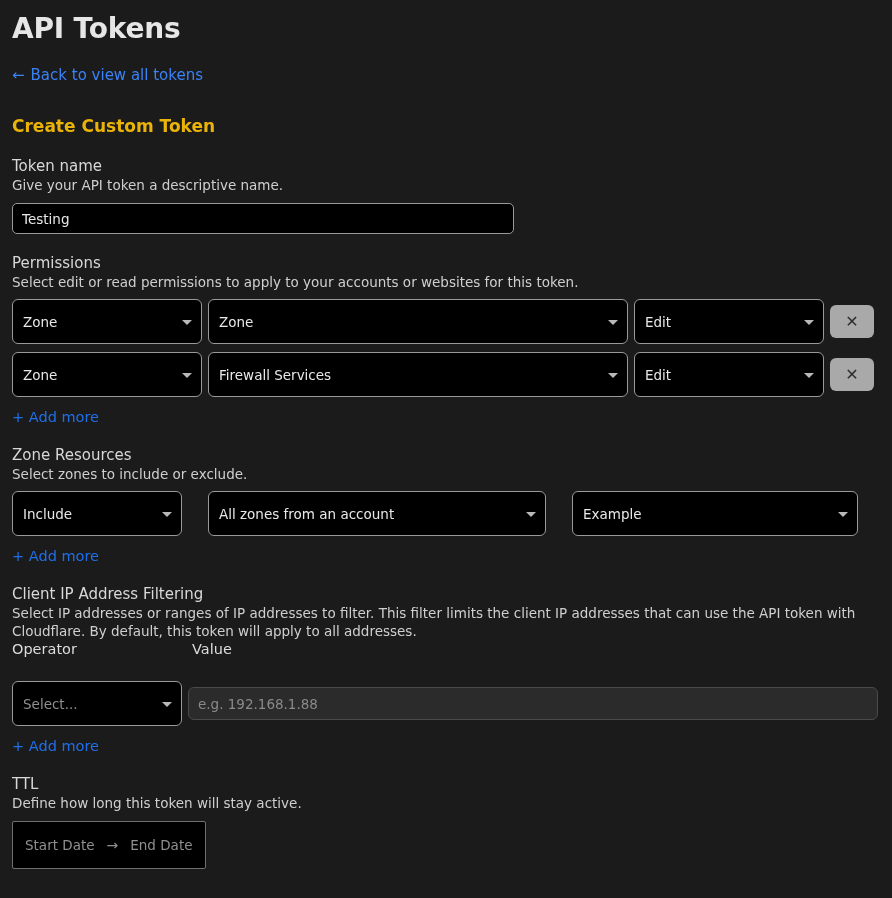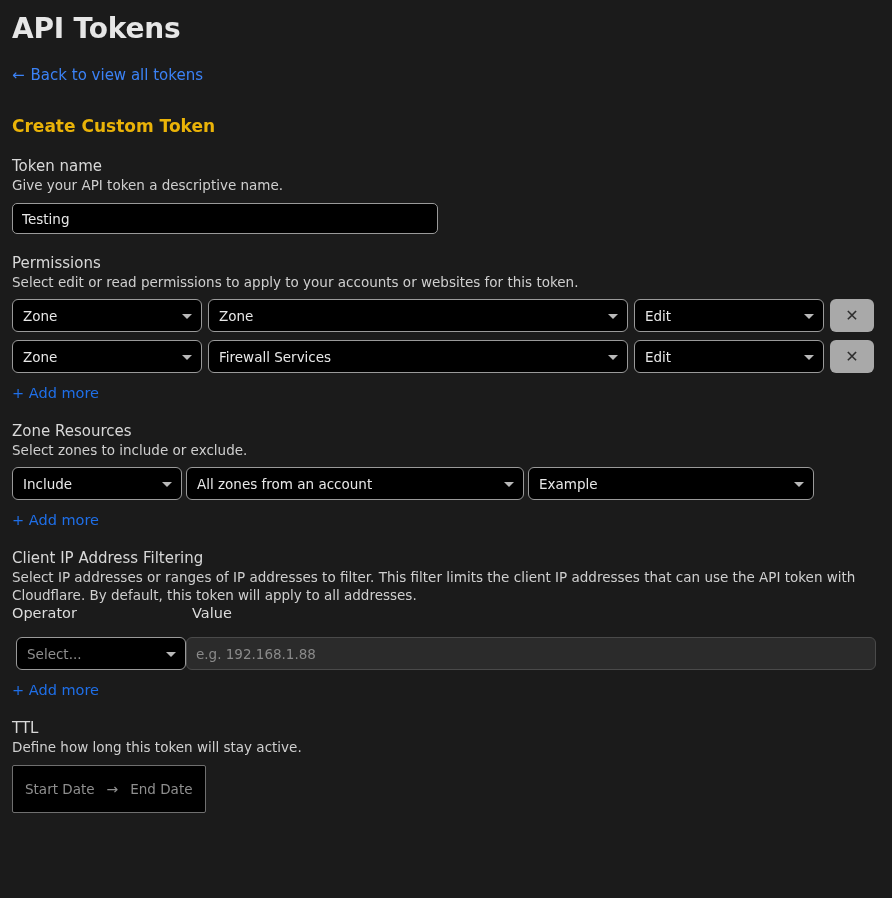--- a/index.html
+++ b/index.html
@@ -31,33 +31,33 @@
   .field-label {
     font-size: 15px; color: #d8d8d8; margin-top: 19px; line-height: 20px;
   }
   .help-text {
     font-size: 13.5px; color: #cfcfcf; line-height: 18px; margin-top: 0;
   }
   .help-text.wide { max-width: 872px; }
 
   
   .text-input {
-    display: block; height: 31px; width: 426px;
+    display: block; height: 31px; width: 502px;
     background: #000; border: 1px solid #9a9a9a; border-radius: 5px;
     color: #e8e8e8; font-size: 13.5px; font-family: inherit;
     padding: 0 9px; margin-top: 9px; outline: none;
   }
   .text-input::placeholder { color: #8a8a8a; }
   .text-input:disabled {
     background: #2b2b2b; border-color: #4a4a4a; color: #8a8a8a;
   }
 
   
   .sel {
-    position: relative; height: 33px;
+    position: relative; height: 45px;
     background: #000; border: 1px solid #9a9a9a; border-radius: 6px;
     display: flex; align-items: center; padding: 0 26px 0 10px;
     color: #e8e8e8; font-size: 13.5px; cursor: pointer;
     white-space: nowrap; overflow: hidden;
   }
   .sel.placeholder { color: #8f8f8f; }
   .caret {
     position: absolute; right: 9px; top: 50%; margin-top: -2px;
     width: 0; height: 0;
     border-left: 5px solid transparent; border-right: 5px solid transparent;
@@ -65,39 +65,39 @@
   }
 
   .row { display: flex; align-items: center; gap: 6px; margin-top: 8px; }
   .row .c1 { width: 190px; flex: none; }
   .row .c2 { width: 420px; flex: none; }
   .row .c3 { width: 190px; flex: none; }
 
   .zr-row .z1 { width: 170px; flex: none; }
   .zr-row .z2 { width: 338px; flex: none; }
   .zr-row .z3 { width: 286px; flex: none; }
-  .zr-row { gap: 4px; }
+  .zr-row { gap: 26px; }
 
   .remove-btn {
     width: 44px; height: 33px; flex: none;
     background: #a9a9a9; border: none; border-radius: 6px;
     color: #2e2e2e; font-size: 16px; line-height: 1;
     display: flex; align-items: center; justify-content: center;
     cursor: pointer; font-family: inherit;
   }
 
   .add-more {
     display: inline-block; color: #1f6fe8; font-size: 14.5px;
     margin-top: 12px; cursor: pointer; text-decoration: none;
   }
 
   .op-labels { display: flex; margin-top: 1px; }
   .op-labels .l1 { width: 180px; flex: none; font-size: 14.5px; color: #dcdcdc; }
   .op-labels .l2 { font-size: 14.5px; color: #dcdcdc; }
-  .op-row { display: flex; margin-top: 16px; align-items: center; justify-content: center; }
+  .op-row { display: flex; gap: 6px; margin-top: 24px; align-items: center; }
   .op-row .o1 { width: 170px; flex: none; }
   .op-row .o2 { width: 690px; flex: none; }
   .op-row .o2 .text-input { width: 100%; margin-top: 0; height: 33px; border-radius: 6px; }
 
   .ttl-picker {
     display: inline-flex; align-items: center; gap: 12px;
     height: 48px; background: #000; border: 1px solid #6f6f6f;
     border-radius: 2px; padding: 0 12px; margin-top: 9px;
     font-size: 13.5px; color: #8f8f8f; cursor: pointer;
   }

